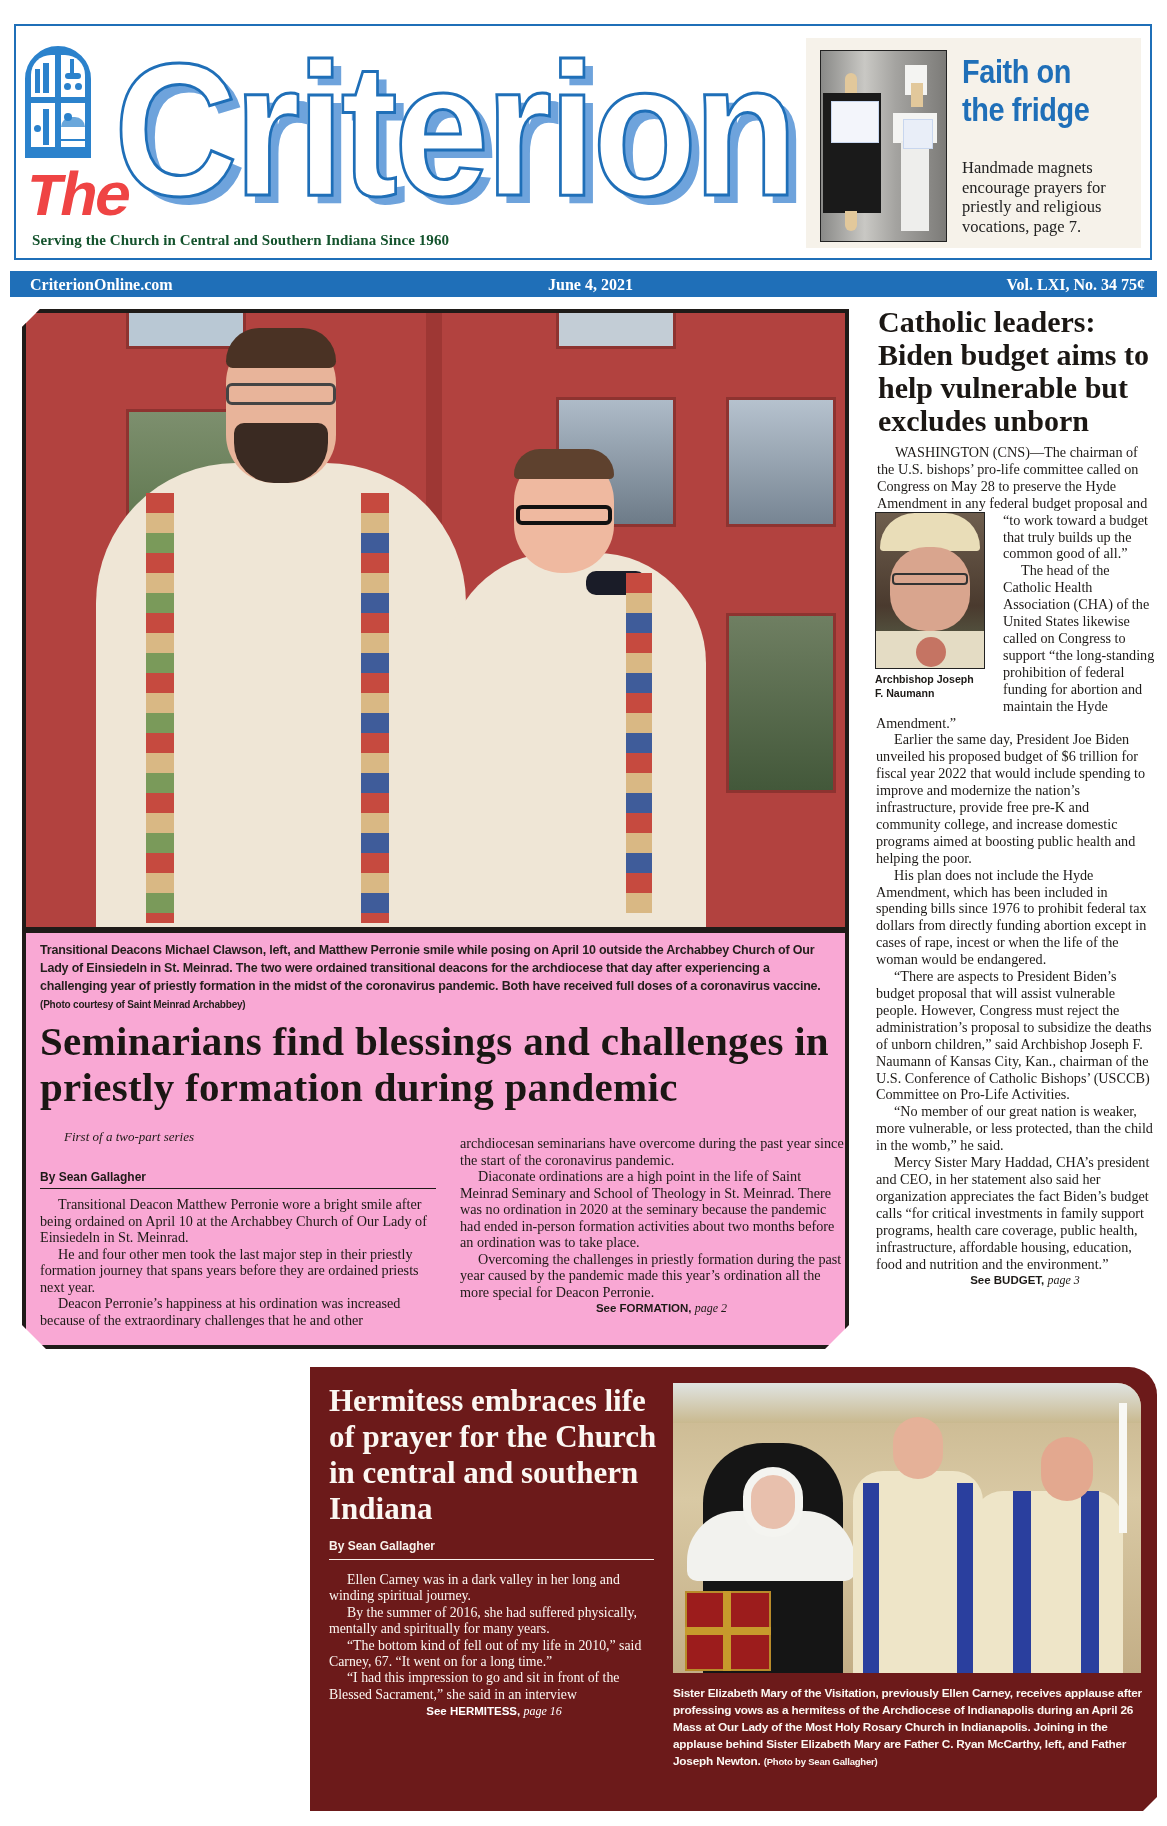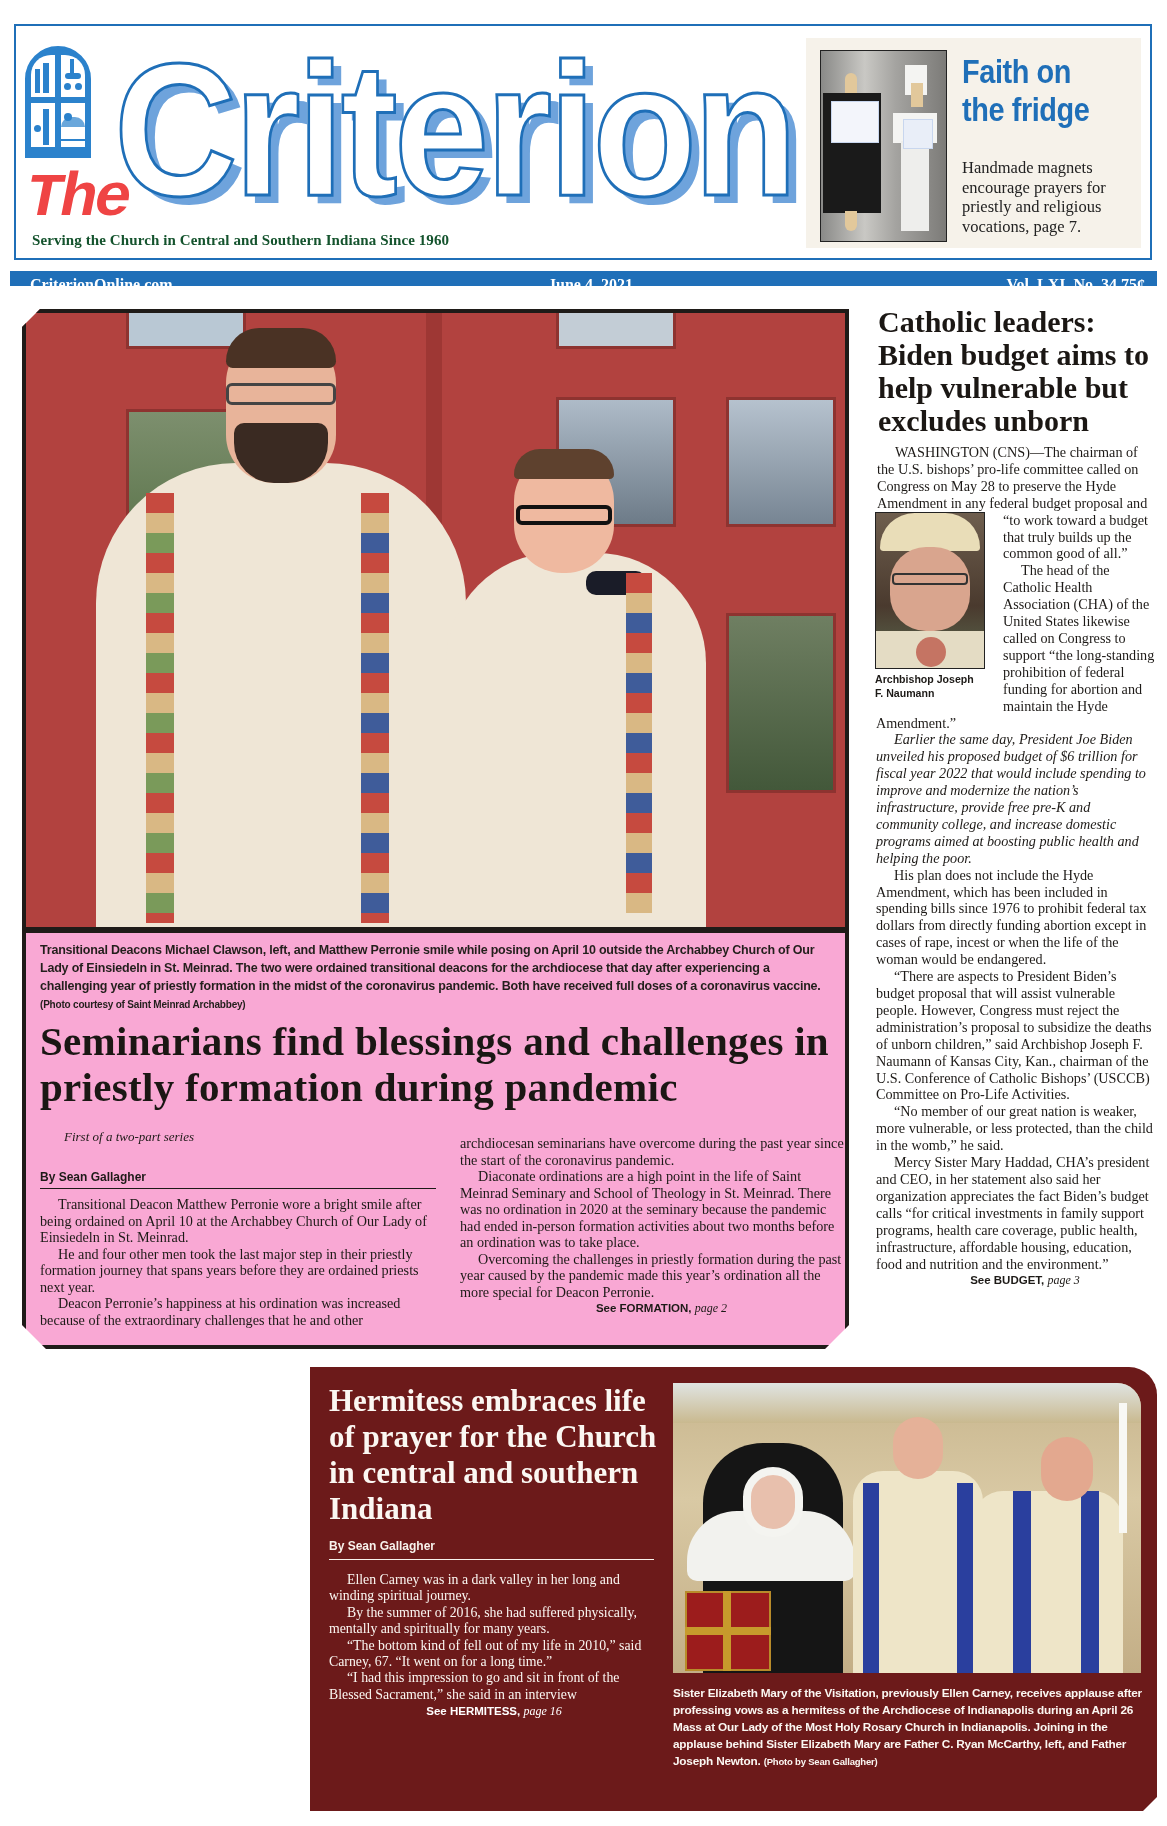--- a/index.html
+++ b/index.html
@@ -54,21 +54,21 @@
     font-family: "Liberation Sans", sans-serif; font-weight: bold; font-size: 34px; line-height: 38px;
     color: #1f6fb8; transform: scaleX(0.85); transform-origin: left top; letter-spacing: -0.5px;
   }
   .promo-text {
     position: absolute; left: 156px; top: 120px; width: 175px;
     font-size: 16.5px; line-height: 19.5px; color: #222;
   }
 
   
   .datebar {
-    position: absolute; left: 10px; top: 271px; width: 1147px; height: 15px;
+    position: absolute; left: 10px; top: 271px; width: 1147px; height: 26px;
     background: #1f6fb8; color: #fff; font-family: "Liberation Serif", serif;
     font-weight: bold; font-size: 16px; line-height: 27px;
   }
   .datebar .site { position: absolute; left: 20px; }
   .datebar .date { position: absolute; left: 530px; margin-left: 8px; }
   .datebar .vol { position: absolute; right: 12px; }
 
   
   .feature-photo {
     position: absolute; left: 22px; top: 309px; width: 827px; height: 618px;
@@ -264,21 +264,21 @@
         <div style="position:absolute;left:0;top:118px;width:110px;height:40px;background:#e4dcc4;"></div>
         <div style="position:absolute;left:40px;top:124px;width:30px;height:30px;background:#b8473a;border-radius:50%;opacity:0.7;"></div>
       </div>
       <div class="bishop-caption">
         <div>Archbishop Joseph</div>
         <div>F. Naumann</div>
       </div>
     </div>
     <p style="text-indent: 18px;">WASHINGTON (CNS)—The chairman of the U.S. bishops’ pro-life committee called on Congress on May 28 to preserve the Hyde Amendment in any federal budget proposal and “to work toward a budget that truly builds up the common good of all.”</p>
 <p style="text-indent: 18px;">The head of the Catholic Health Association (CHA) of the United States likewise called on Congress to support “the long-standing prohibition of federal funding for abortion and maintain the Hyde Amendment.”</p>
-    <p style="text-indent: 18px; clear: left; font-style: italic;">Earlier the same day, President Joe Biden unveiled his proposed budget of $6 trillion for fiscal year 2022 that would include spending to improve and modernize the nation’s infrastructure, provide free pre-K and community college, and increase domestic programs aimed at boosting public health and helping the poor.</p>
+    <p style="text-indent: 18px; clear: left;">Earlier the same day, President Joe Biden unveiled his proposed budget of $6 trillion for fiscal year 2022 that would include spending to improve and modernize the nation’s infrastructure, provide free pre-K and community college, and increase domestic programs aimed at boosting public health and helping the poor.</p>
     <p style="text-indent: 18px;">His plan does not include the Hyde Amendment, which has been included in spending bills since 1976 to prohibit federal tax dollars from directly funding abortion except in cases of rape, incest or when the life of the woman would be endangered.</p>
     <p style="text-indent: 18px;">“There are aspects to President Biden’s budget proposal that will assist vulnerable people. However, Congress must reject the administration’s proposal to subsidize the deaths of unborn children,” said Archbishop Joseph F. Naumann of Kansas City, Kan., chairman of the U.S. Conference of Catholic Bishops’ (USCCB) Committee on Pro-Life Activities.</p>
     <p style="text-indent: 18px;">“No member of our great nation is weaker, more vulnerable, or less protected, than the child in the womb,” he said.</p>
     <p style="text-indent: 18px;">Mercy Sister Mary Haddad, CHA’s president and CEO, in her statement also said her organization appreciates the fact Biden’s budget calls “for critical investments in family support programs, health care coverage, public health, infrastructure, affordable housing, education, food and nutrition and the environment.”</p>
     <p class="jump"><span>See BUDGET,</span> <span class="pg">page 3</span></p>
   </article>
 
 <section class="hermit-box">
   <h2 class="hermit-headline">Hermitess embraces life of prayer for the Church in central and southern Indiana</h2>
   <div class="hermit-byline">By Sean Gallagher</div>

